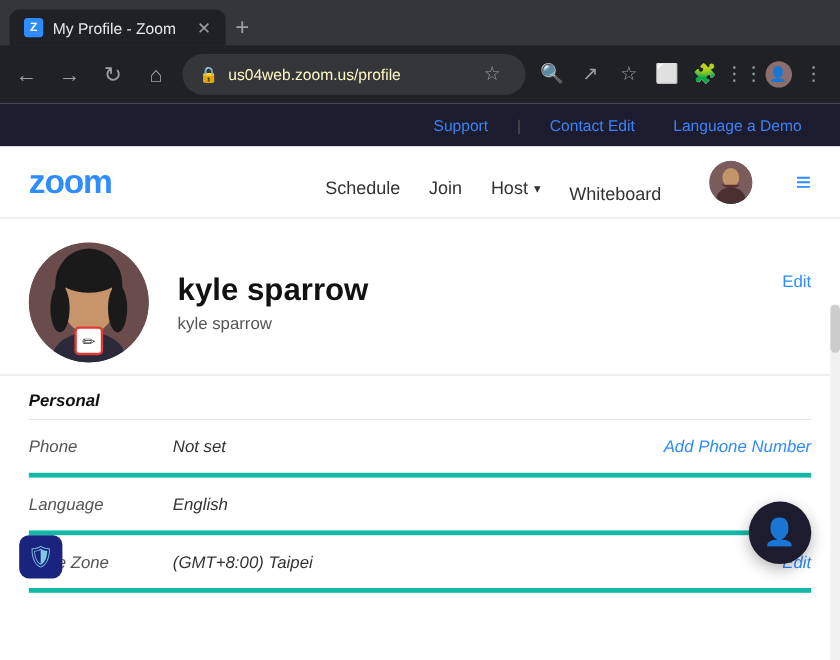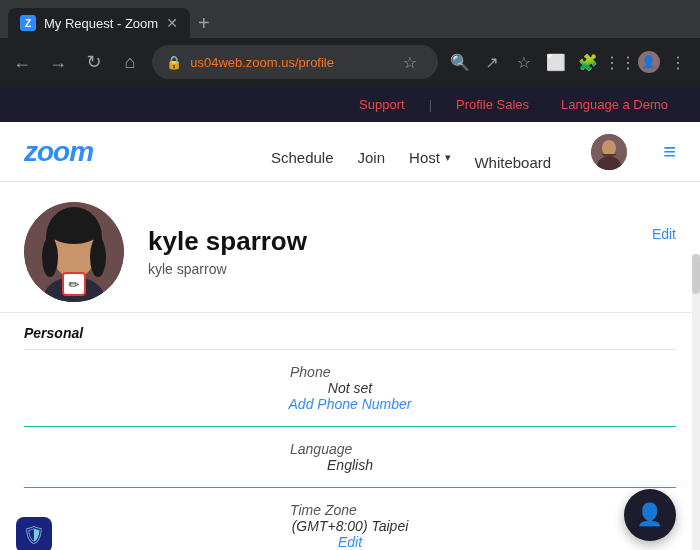--- a/index.html
+++ b/index.html
@@ -13,33 +13,33 @@
     .tab-favicon { width: 16px; height: 16px; background: #2d8cff; border-radius: 3px; display: flex; align-items: center; justify-content: center; }
     .tab-favicon-z { color: #fff; font-size: 10px; font-weight: bold; }
     .tab-title { color: #e8eaed; font-size: 13px; flex: 1; }
     .tab-close { color: #9aa0a6; font-size: 14px; cursor: pointer; }
     .tab-new { color: #9aa0a6; font-size: 20px; margin-left: 8px; cursor: pointer; line-height: 30px; }
 
     .browser-toolbar { display: flex; align-items: center; padding: 6px 8px; gap: 8px; background: #202124; height: 48px; }
     .nav-btn { color: #9aa0a6; font-size: 18px; cursor: pointer; width: 28px; height: 28px; display: flex; align-items: center; justify-content: center; border-radius: 50%; }
     .address-bar { flex: 1; background: #35363a; border-radius: 20px; padding: 6px 14px; display: flex; align-items: center; gap: 8px; height: 34px; }
     .address-lock { color: #9aa0a6; font-size: 13px; }
-    .address-text { color: #f97316; font-size: 13px; flex: 1; }
+    .address-text { color: #fef9c3; font-size: 13px; flex: 1; }
     .toolbar-icons { display: flex; gap: 4px; align-items: center; }
     .toolbar-icon { color: #9aa0a6; font-size: 16px; width: 28px; height: 28px; display: flex; align-items: center; justify-content: center; cursor: pointer; border-radius: 50%; }
     .profile-icon-small { width: 22px; height: 22px; border-radius: 50%; background: #8b6f6f; overflow: hidden; display: flex; align-items: center; justify-content: center; }
 
     
     .top-nav { background: #1c1c2e; display: flex; justify-content: flex-end; align-items: center; padding: 0 24px; height: 36px; gap: 16px; }
-    .top-nav-link { color: #ef4444; font-size: 13px; cursor: pointer; padding: 0 8px; }
+    .top-nav-link { color: #3b82f6; font-size: 13px; cursor: pointer; padding: 0 8px; }
     .top-nav-divider { color: #555; font-size: 13px; }
 
     
     .main-nav { display: flex; align-items: center; padding: 0 24px; height: 60px; border-bottom: 1px solid #e5e5e5; background: #fff; }
-    .zoom-logo { color: #2d8cff; font-size: 28px; font-weight: bold; font-style: italic; letter-spacing: -1px; margin-right: auto; }
+    .zoom-logo { color: #2d8cff; font-size: 28px; font-weight: bold; letter-spacing: -1px; margin-right: auto; }
     .nav-links { display: flex; align-items: center; gap: 24px; }
     .nav-link { color: #333; font-size: 15px; cursor: pointer; text-decoration: none; margin-top: 11px; }
     .nav-link-host { display: flex; align-items: center; gap: 5px; }
     .nav-link-whiteboard { color: #333; font-size: 15px; cursor: pointer; margin-top: 22px; }
     .nav-avatar { width: 36px; height: 36px; border-radius: 50%; background: #8b6f6f; overflow: hidden; display: flex; align-items: center; justify-content: center; margin-left: 16px; cursor: pointer; }
     .nav-hamburger { color: #2d8cff; font-size: 22px; cursor: pointer; margin-left: 12px; }
 
     
     .profile-section { padding: 20px 24px 10px 24px; display: flex; align-items: flex-start; gap: 24px; border-bottom: 1px solid #e5e5e5; }
     .avatar-container { position: relative; width: 100px; height: 100px; flex-shrink: 0; }
@@ -49,21 +49,21 @@
     .edit-border { border: 2px solid #e53935; border-radius: 4px; }
 
     .profile-info { flex: 1; padding-top: 8px; }
     .profile-name { font-size: 26px; font-weight: 600; color: #111; }
     .profile-username { font-size: 14px; color: #555; margin-top: 4px; }
     .profile-edit-link { color: #2d8cff; font-size: 14px; cursor: pointer; margin-left: auto; padding-top: 8px; }
 
     
     .personal-section { padding: 0 24px; font-style: italic; }
     .section-header { padding: 12px 0 8px 0; font-size: 14px; font-weight: 600; color: #111; border-bottom: 1px solid #e5e5e5; }
-    .field-row { display: flex; align-items: center; padding: 14px 0; border-bottom: 1px solid #14b8a6; flex-direction: column; }
+    .field-row { display: flex; align-items: center; padding: 14px 0; border-bottom: 4px solid #14b8a6; }
     .field-label { width: 120px; font-size: 14px; color: #555; flex-shrink: 0; }
     .field-value { flex: 1; font-size: 14px; color: #333; }
     .field-action { color: #2d8cff; font-size: 14px; cursor: pointer; }
 
     
     .fab { position: absolute; bottom: 24px; right: 24px; width: 52px; height: 52px; border-radius: 50%; background: #1c1c2e; display: flex; align-items: center; justify-content: center; cursor: pointer; box-shadow: 0 4px 12px rgba(0,0,0,0.3); }
     .fab-icon { color: #fff; font-size: 22px; }
 
     
     .shield-badge { position: absolute; bottom: 12px; left: 16px; width: 36px; height: 36px; background: #1a237e; border-radius: 8px; display: flex; align-items: center; justify-content: center; }
@@ -77,21 +77,21 @@
 </head>
 <body>
 
 <div class="browser-chrome">
 
   <div class="tab-bar">
     <div class="tab">
       <div class="tab-favicon">
         <span class="tab-favicon-z">Z</span>
       </div>
-      <span class="tab-title">My Request - Zoom</span>
+      <span class="tab-title">My Profile - Zoom</span>
       <span class="tab-close">✕</span>
     </div>
     <span class="tab-new">+</span>
   </div>
 
   <div class="browser-toolbar">
     <span class="nav-btn">←</span>
     <span class="nav-btn">→</span>
     <span class="nav-btn">↻</span>
     <span class="nav-btn">⌂</span>
@@ -113,21 +113,21 @@
       <span class="toolbar-icon">⋮</span>
     </div>
   </div>
 </div>
 
 <div style="position: relative; background: #fff;">
 
   <div class="top-nav">
     <span class="top-nav-link">Support</span>
     <span class="top-nav-divider">|</span>
-    <span class="top-nav-link">Profile Sales</span>
+    <span class="top-nav-link">Contact Edit</span>
     <span class="top-nav-link">Language a Demo</span>
   </div>
 
   <div class="main-nav">
     <span class="zoom-logo">zoom</span>
     <div class="nav-links">
       <span class="nav-link">Schedule</span>
       <span class="nav-link">Join</span>
       <span class="nav-link nav-link-host">
         <span>Host</span>

